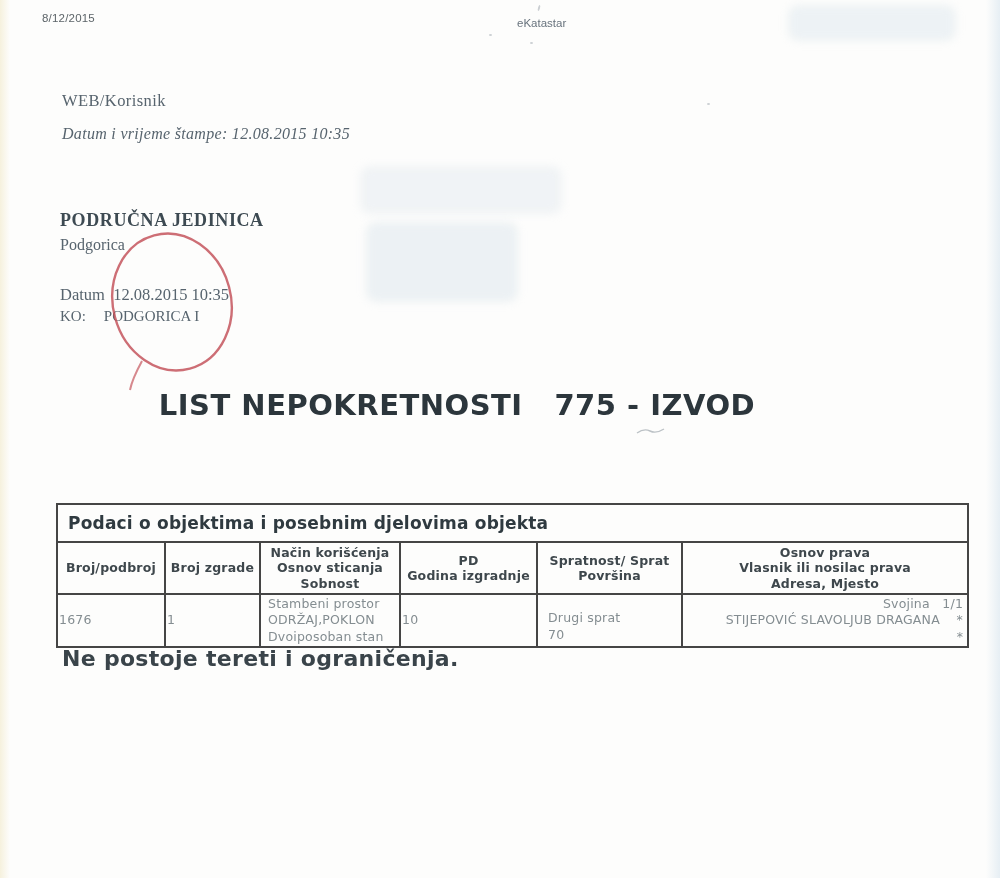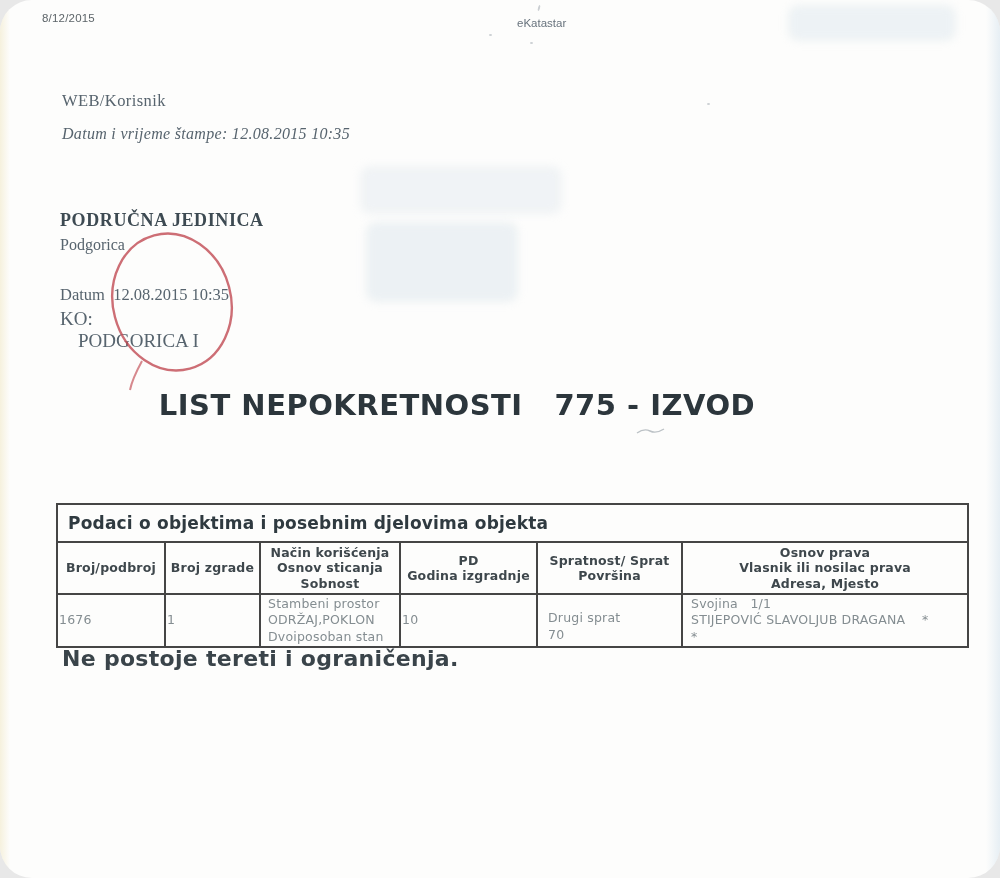--- a/index.html
+++ b/index.html
@@ -1,20 +1,19 @@
 <!DOCTYPE html>
 <html><head>
 <meta charset="utf-8">
 <style>
   html,body{margin:0;padding:0;background:#e8e8e8;}
   .page{
     position:relative;width:1000px;height:878px;margin:0 auto;
     background:#fdfdfc;overflow:hidden;
     font-family:"Liberation Sans",sans-serif;
-    border-radius:32px;
   }
   
   .edge-left{position:absolute;left:0;top:0;width:10px;height:878px;
     background:linear-gradient(90deg,rgba(240,231,196,0.55),rgba(240,231,196,0));}
   .edge-right{position:absolute;right:0;top:0;width:14px;height:878px;
     background:linear-gradient(270deg,rgba(208,224,236,0.5),rgba(208,224,236,0));}
   
   .blob{position:absolute;filter:blur(4px);border-radius:10px;}
   .blob-tr{left:788px;top:5px;width:168px;height:36px;background:rgba(203,218,229,0.30);}
   .blob-m1{left:360px;top:166px;width:202px;height:48px;background:rgba(203,218,229,0.26);}
@@ -23,21 +22,21 @@
   
   .print-date{position:absolute;left:42px;top:12px;font-size:11.5px;color:#5c6468;letter-spacing:.2px;}
   .app-title{position:absolute;left:517px;top:17px;font-size:11.5px;color:#68737d;}
   
   .serif{font-family:"Liberation Serif",serif;color:#57646e;}
   .user-line{position:absolute;left:62px;top:91px;font-size:16.5px;letter-spacing:.4px;}
   .print-info{position:absolute;left:62px;top:125px;font-size:16px;font-style:italic;letter-spacing:.3px;white-space:pre-wrap;}
   .office-label{position:absolute;left:60px;top:210px;font-size:18px;font-weight:bold;color:#3d4a52;letter-spacing:.6px;}
   .office-name{position:absolute;left:60px;top:236px;font-size:16px;}
   .datum-line{position:absolute;left:60px;top:285px;font-size:16.5px;white-space:pre-wrap;}
-  .ko-line{position:absolute;left:60px;top:308px;font-size:19px;display:flex;flex-direction:column;}
+  .ko-line{position:absolute;left:60px;top:308px;font-size:15px;display:flex;}
   .ko-line .ko-value{margin-left:18px;}
   
   .red-circle{position:absolute;left:92px;top:230px;pointer-events:none;}
   
   .doc-title{
     position:absolute;left:0;top:388px;width:884px;box-sizing:border-box;
     padding-left:30px;text-align:center;
     font-family:"DejaVu Sans",sans-serif;font-weight:bold;font-size:29px;
     color:#2c363c;letter-spacing:.5px;white-space:pre;
   }
@@ -58,21 +57,21 @@
     font-size:12.5px;font-weight:bold;color:#3e474c;line-height:1.22;
     white-space:pre-wrap;padding:2px 2px;letter-spacing:.2px;
   }
   tr.data-row td{
     height:45px;font-size:12.5px;color:#848d91;line-height:1.3;
     white-space:pre-wrap;letter-spacing:.2px;
   }
   td.c0,td.c1,td.c3{text-align:left;vertical-align:middle;}
   td.c2{text-align:left;vertical-align:middle;padding-left:7px;}
   td.c4{text-align:left;vertical-align:bottom;padding:0 0 3px 10px;}
-  td.c5{text-align:left;vertical-align:top;padding:1px 12px 0 8px;margin-left:41px;}
+  td.c5{text-align:right;vertical-align:top;padding:1px 4px 0 8px;margin-left:41px;}
   
   .note{
     position:absolute;left:62px;top:646px;
     font-family:"DejaVu Sans",sans-serif;font-weight:bold;font-size:22px;
     color:#3a444a;letter-spacing:.3px;
   }
 </style>
 </head>
 <body>
 

